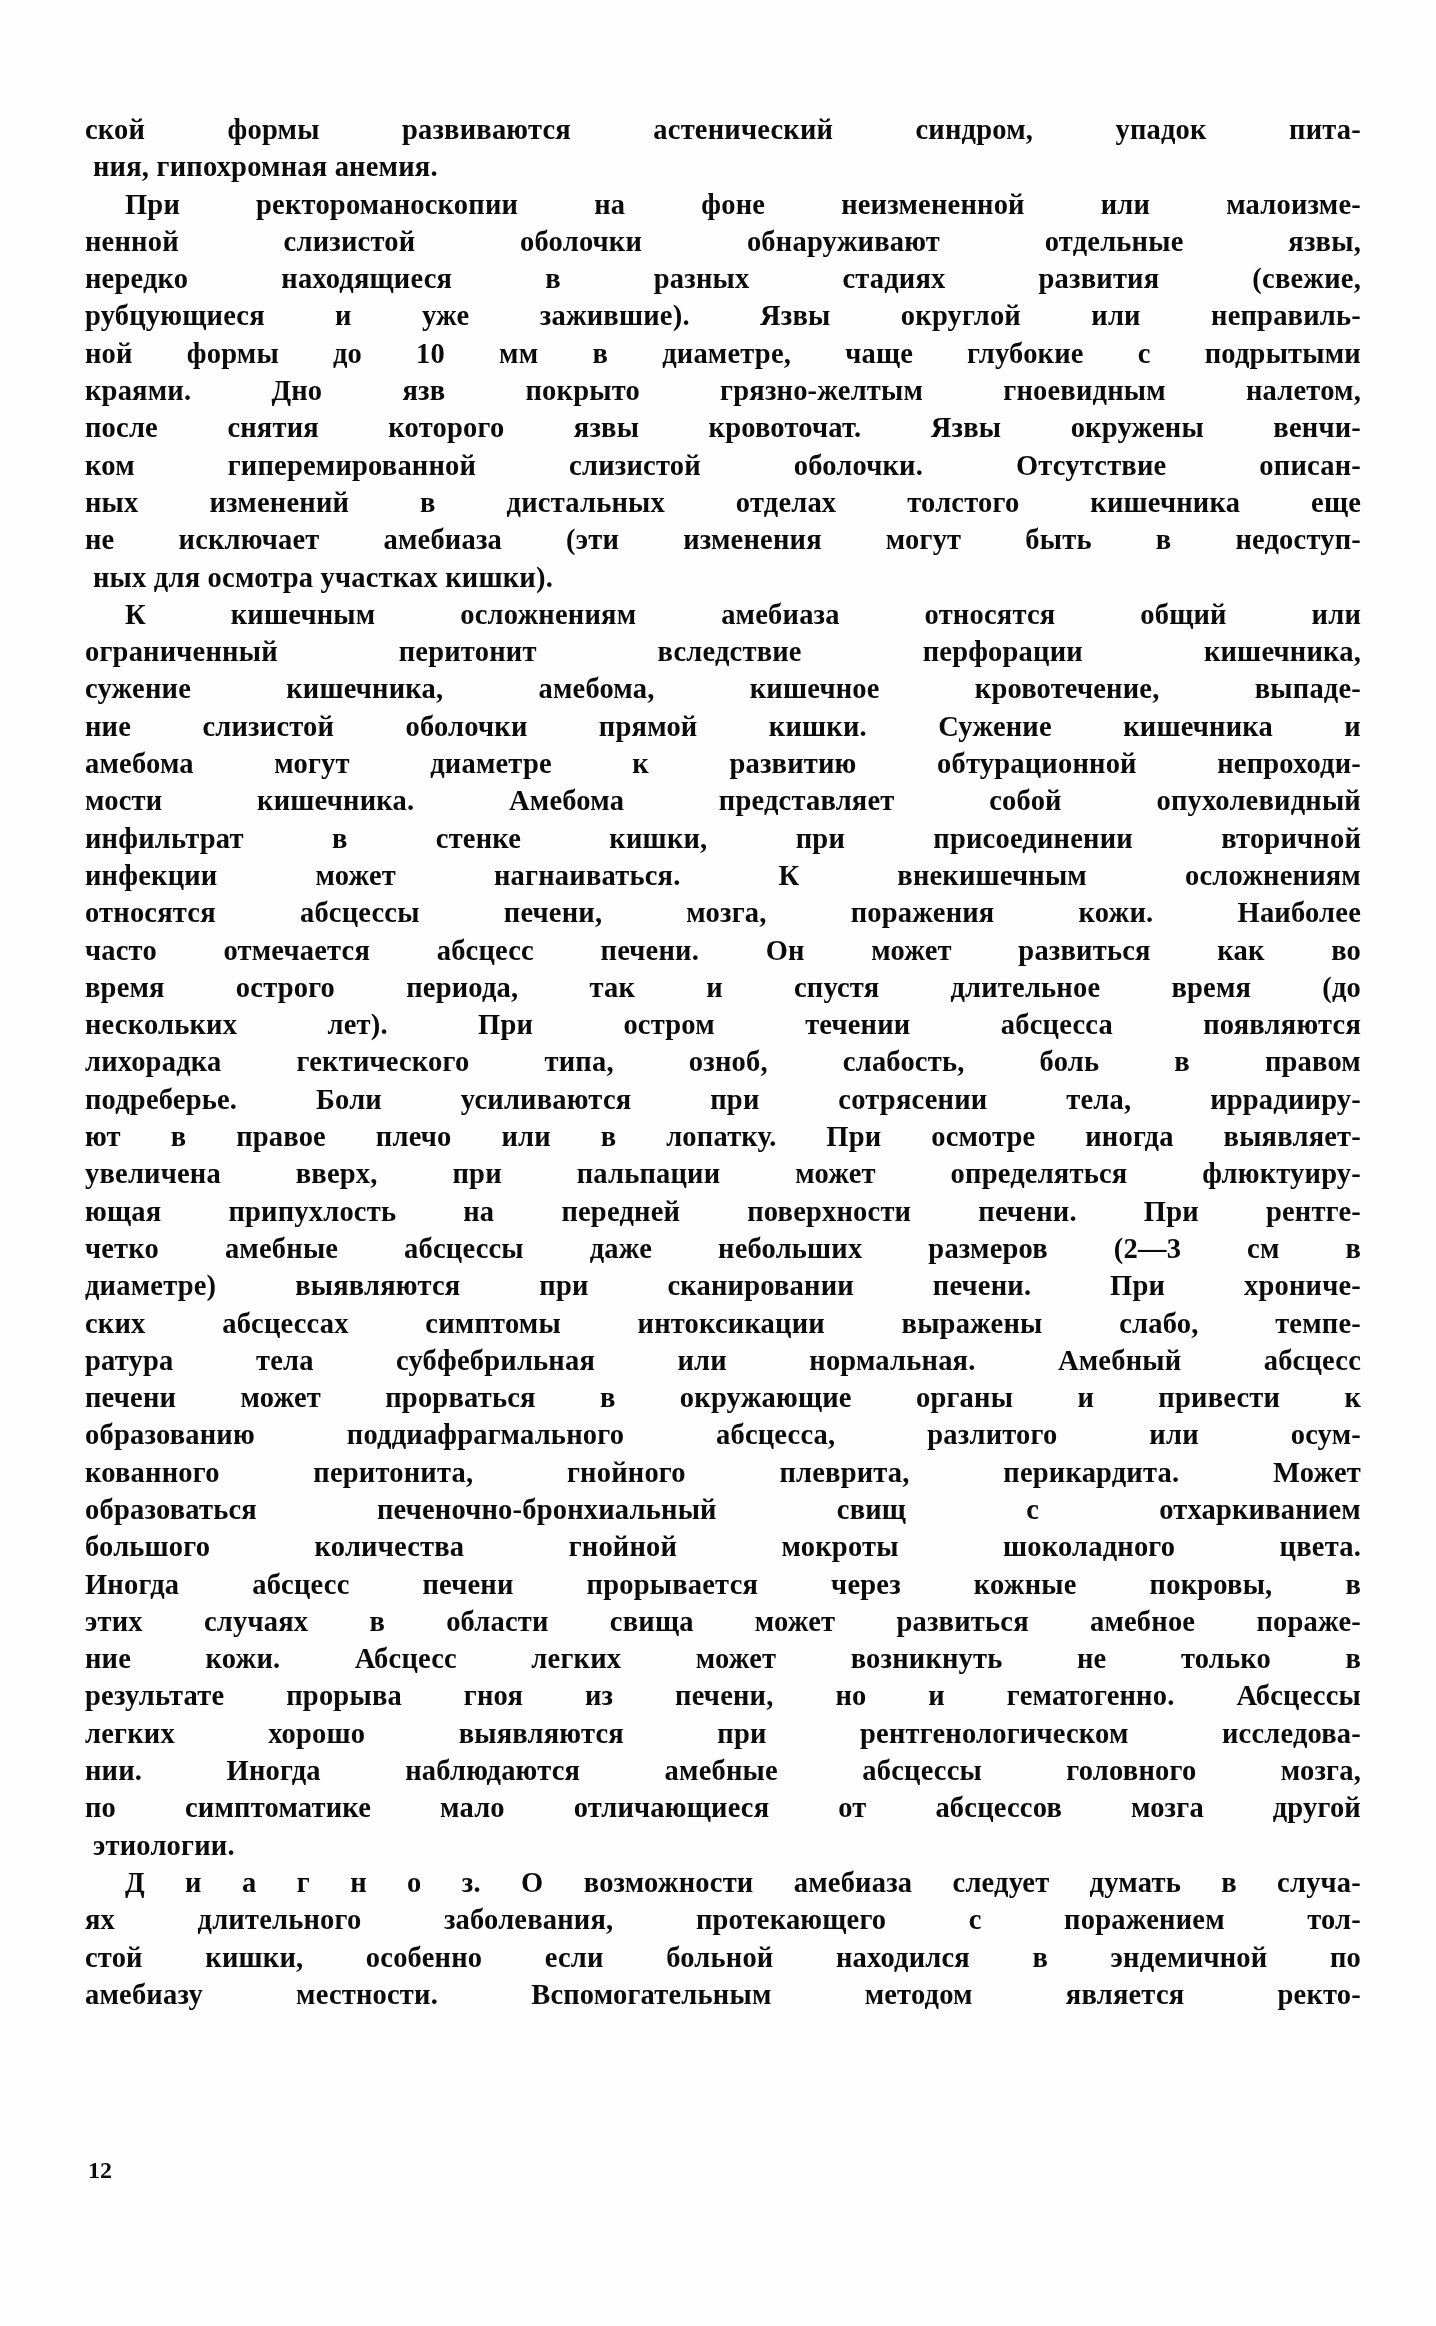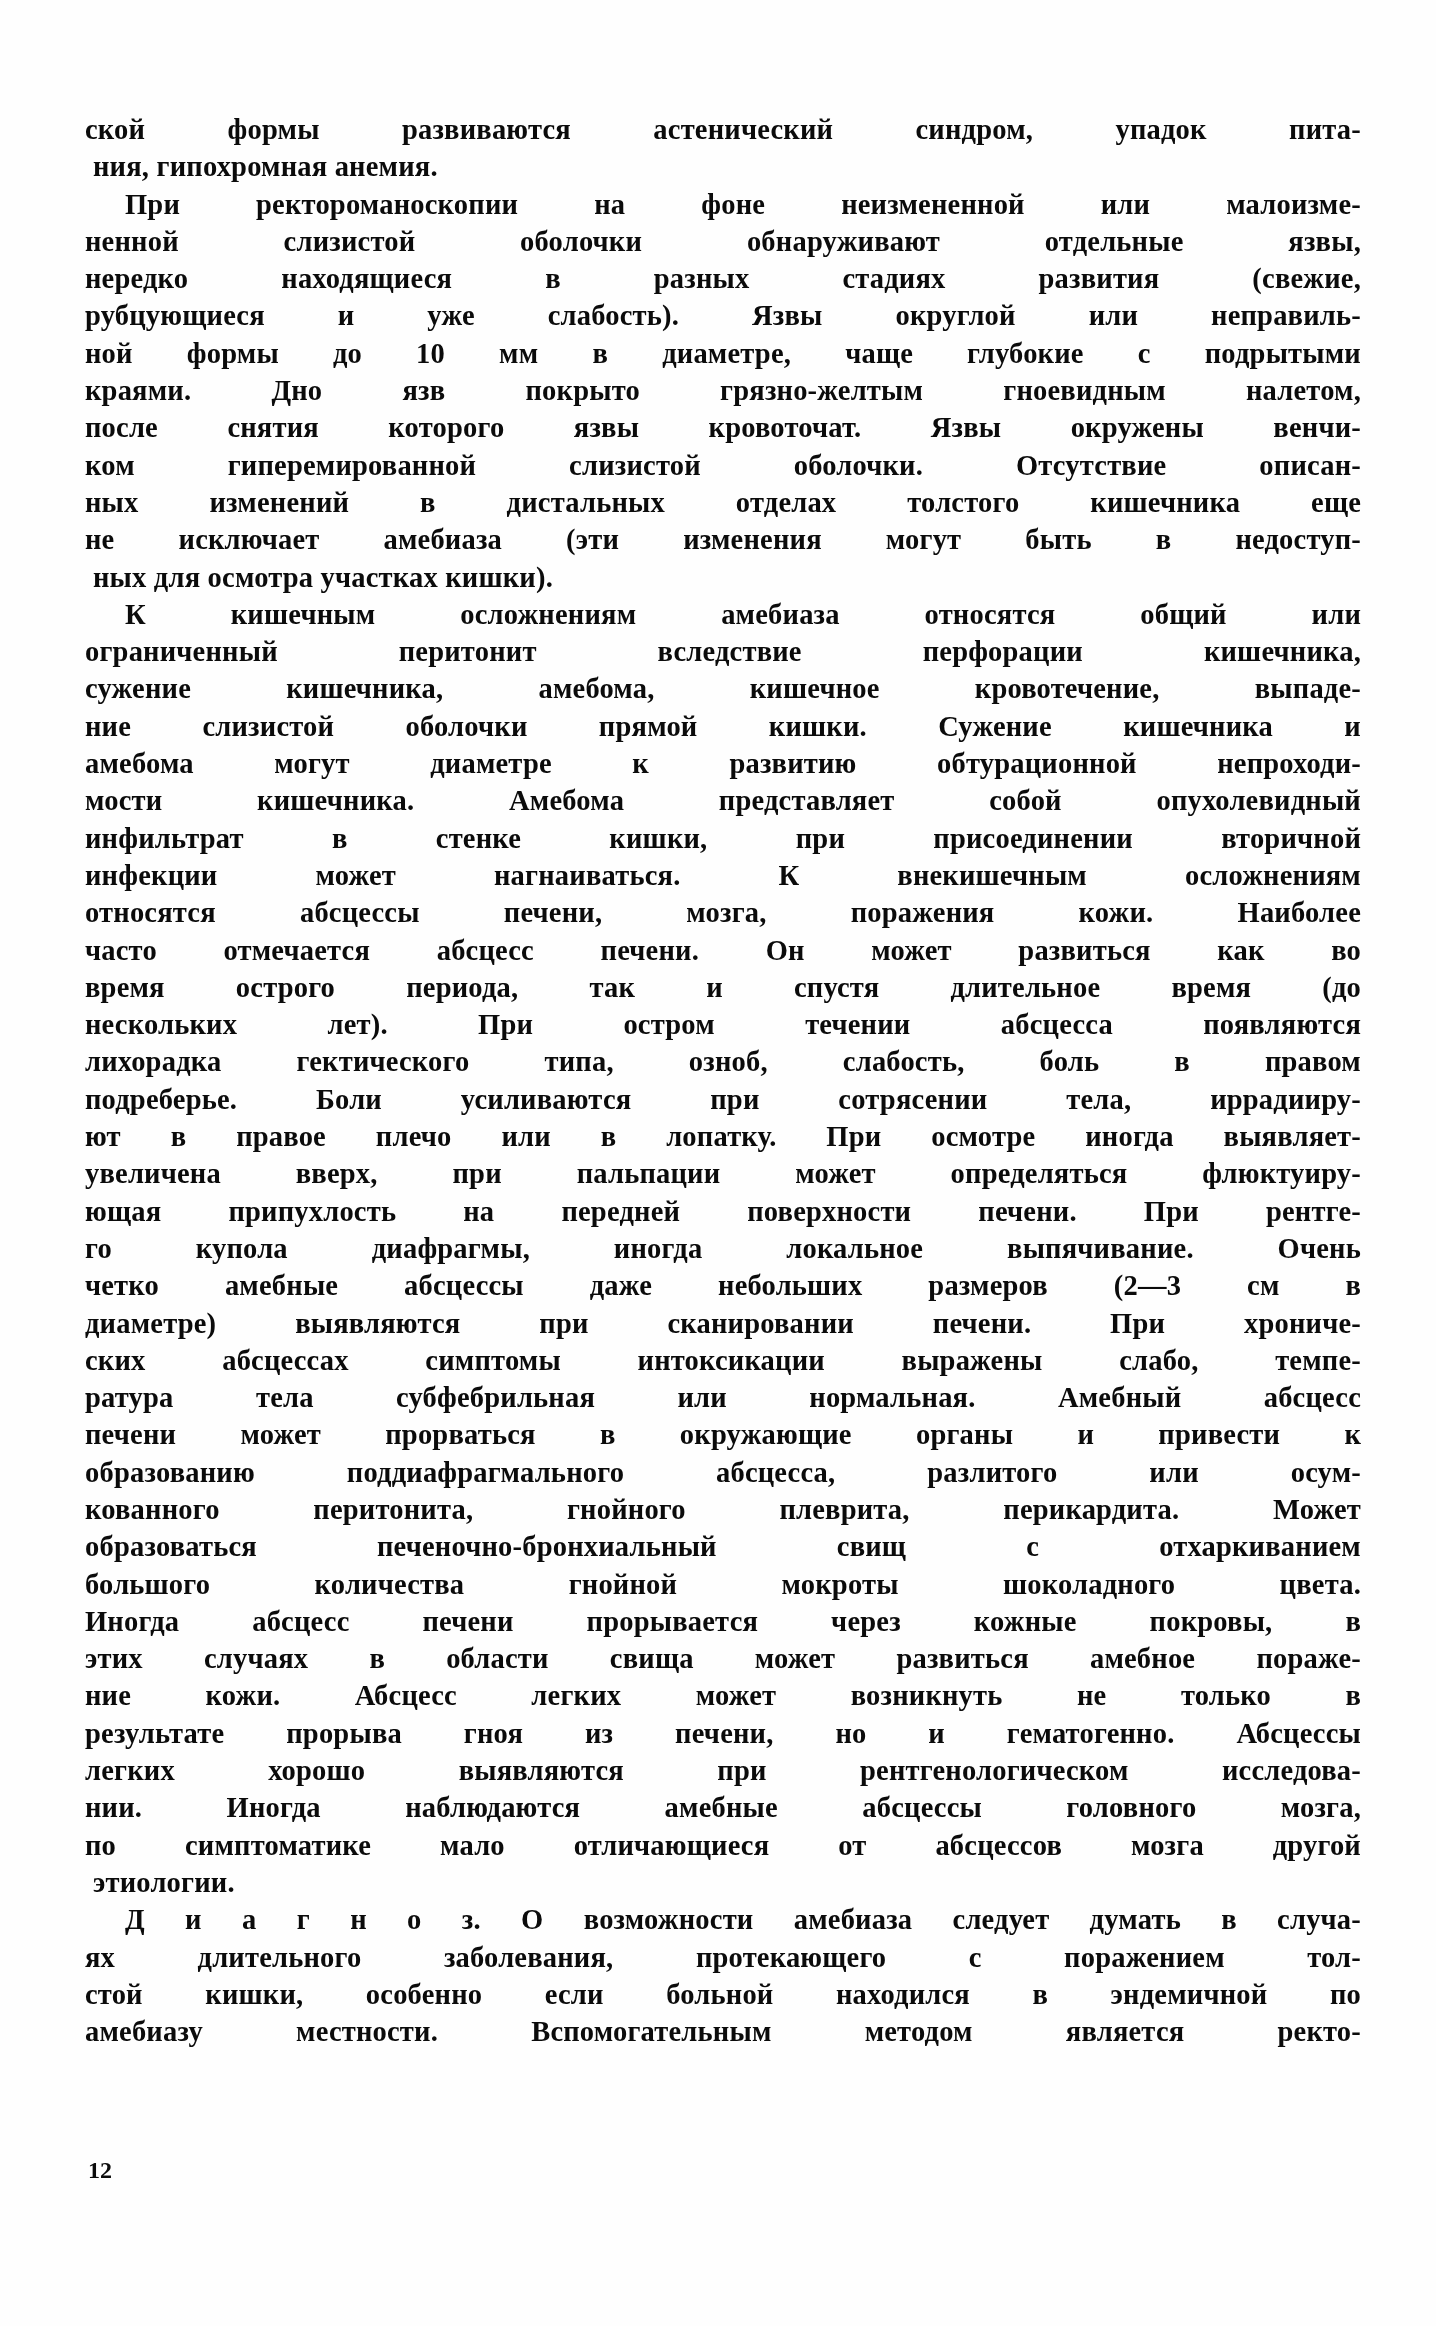--- a/index.html
+++ b/index.html
@@ -59,21 +59,21 @@
 <div class="scan-page">
   <div class="text-block" id="text-block">
       <div class="paragraph plain-last">
         <div class="text-line">ской формы развиваются астенический синдром, упадок пита-</div>
         <div class="text-line">ния, гипохромная анемия.</div>
       </div>
       <div class="paragraph indent plain-last">
         <div class="text-line">При ректороманоскопии на фоне неизмененной или малоизме-</div>
         <div class="text-line">ненной слизистой оболочки обнаруживают отдельные язвы,</div>
         <div class="text-line">нередко находящиеся в разных стадиях развития (свежие,</div>
-        <div class="text-line">рубцующиеся и уже слабость). Язвы округлой или неправиль-</div>
+        <div class="text-line">рубцующиеся и уже зажившие). Язвы округлой или неправиль-</div>
         <div class="text-line">ной формы до 10 мм в диаметре, чаще глубокие с подрытыми</div>
         <div class="text-line">краями. Дно язв покрыто грязно-желтым гноевидным налетом,</div>
         <div class="text-line">после снятия которого язвы кровоточат. Язвы окружены венчи-</div>
         <div class="text-line">ком гиперемированной слизистой оболочки. Отсутствие описан-</div>
         <div class="text-line">ных изменений в дистальных отделах толстого кишечника еще</div>
         <div class="text-line">не исключает амебиаза (эти изменения могут быть в недоступ-</div>
         <div class="text-line">ных для осмотра участках кишки).</div>
       </div>
       <div class="paragraph indent plain-last">
         <div class="text-line">К кишечным осложнениям амебиаза относятся общий или</div>
@@ -86,21 +86,20 @@
         <div class="text-line">инфекции может нагнаиваться. К внекишечным осложнениям</div>
         <div class="text-line">относятся абсцессы печени, мозга, поражения кожи. Наиболее</div>
         <div class="text-line">часто отмечается абсцесс печени. Он может развиться как во</div>
         <div class="text-line">время острого периода, так и спустя длительное время (до</div>
         <div class="text-line">нескольких лет). При остром течении абсцесса появляются</div>
         <div class="text-line">лихорадка гектического типа, озноб, слабость, боль в правом</div>
         <div class="text-line">подреберье. Боли усиливаются при сотрясении тела, иррадииру-</div>
         <div class="text-line">ют в правое плечо или в лопатку. При осмотре иногда выявляет-</div>
         <div class="text-line">увеличена вверх, при пальпации может определяться флюктуиру-</div>
         <div class="text-line">ющая припухлость на передней поверхности печени. При рентге-</div>
-        <div class="text-line">го купола диафрагмы, иногда локальное выпячивание. Очень</div>
         <div class="text-line">четко амебные абсцессы даже небольших размеров (2—3 см в</div>
         <div class="text-line">диаметре) выявляются при сканировании печени. При хрониче-</div>
         <div class="text-line">ских абсцессах симптомы интоксикации выражены слабо, темпе-</div>
         <div class="text-line">ратура тела субфебрильная или нормальная. Амебный абсцесс</div>
         <div class="text-line">печени может прорваться в окружающие органы и привести к</div>
         <div class="text-line">образованию поддиафрагмального абсцесса, разлитого или осум-</div>
         <div class="text-line">кованного перитонита, гнойного плеврита, перикардита. Может</div>
         <div class="text-line">образоваться печеночно-бронхиальный свищ с отхаркиванием</div>
         <div class="text-line">большого количества гнойной мокроты шоколадного цвета.</div>
         <div class="text-line">Иногда абсцесс печени прорывается через кожные покровы, в</div>

